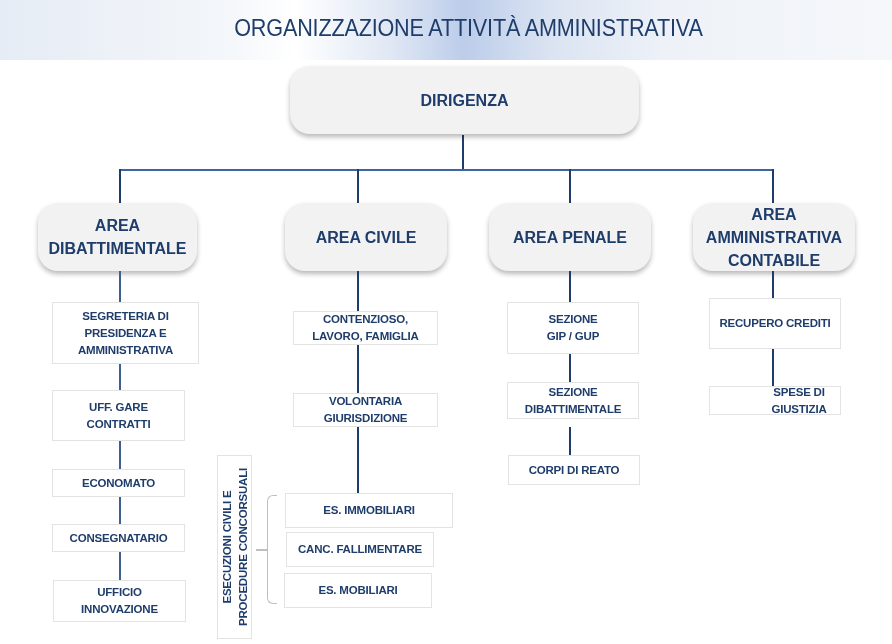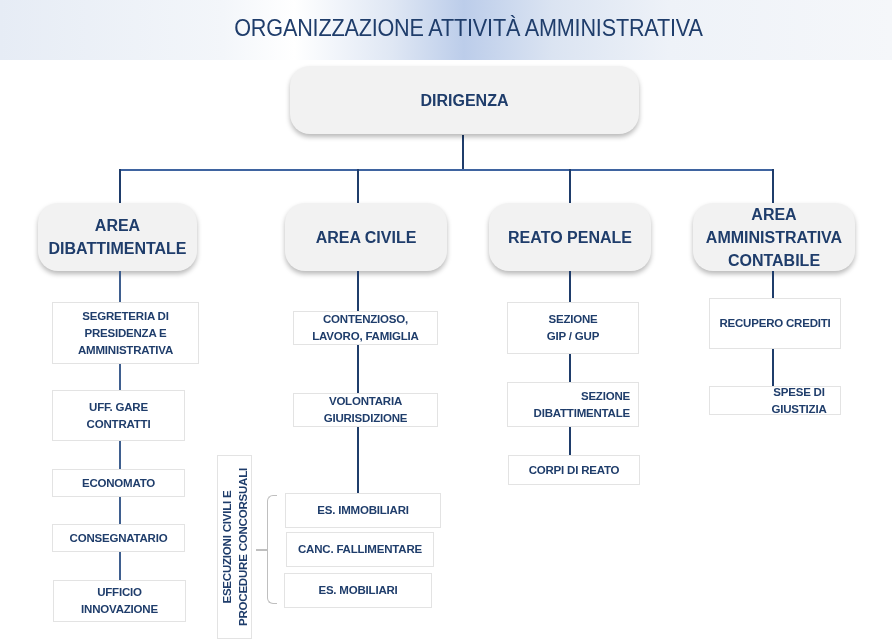--- a/index.html
+++ b/index.html
@@ -63,21 +63,21 @@
   <span>DIRIGENZA</span>
 </div>
 
 <div class="pill" style="left:38px; top:203px; width:159px; height:68px; padding:0 6px;">
   <span>AREA DIBATTIMENTALE</span>
 </div>
 <div class="pill" style="left:285px; top:203px; width:162px; height:68px;">
   <span>AREA CIVILE</span>
 </div>
 <div class="pill" style="left:489px; top:203px; width:162px; height:68px;">
-  <span>REATO PENALE</span>
+  <span>AREA PENALE</span>
 </div>
 <div class="pill" style="left:693px; top:203px; width:162px; height:68px; padding:0 8px;">
   <span>AREA AMMINISTRATIVA CONTABILE</span>
 </div>
 
 <div class="line" style="left:119px; top:271px; width:1.5px; height:32px; background:#3f5f8f;"></div>
 <div class="line" style="left:119px; top:364px; width:1.5px; height:27px; background:#3f5f8f;"></div>
 <div class="line" style="left:119px; top:441px; width:1.5px; height:29px; background:#3f5f8f;"></div>
 <div class="line" style="left:119px; top:497px; width:1.5px; height:28px; background:#3f5f8f;"></div>
 <div class="line" style="left:119px; top:552px; width:1.5px; height:28px; background:#3f5f8f;"></div>
@@ -110,38 +110,38 @@
 </div>
 
 <div class="vtext-box" style="left:217px; top:455px; width:35px; height:184px;">
   <div class="vtext" style="width:170px; white-space:normal;">
     <span>ESECUZIONI CIVILI E PROCEDURE CONCORSUALI</span>
   </div>
 </div>
 <div class="brace-tick" style="left:256px; top:549px; width:12px;"></div>
 <div class="brace" style="left:267px; top:495px; width:10px; height:109px;"></div>
 
-<div class="box" style="left:285px; top:493px; width:156px; height:35px;">
+<div class="box" style="left:285px; top:493px; width:168px; height:35px;">
   <span>ES. IMMOBILIARI</span>
 </div>
 <div class="box" style="left:286px; top:532px; width:148px; height:35px;">
   <span>CANC. FALLIMENTARE</span>
 </div>
 <div class="box" style="left:284px; top:573px; width:148px; height:35px;">
   <span>ES. MOBILIARI</span>
 </div>
 
 <div class="line" style="left:569px; top:271px; width:1.5px; height:32px;"></div>
 <div class="line" style="left:569px; top:354px; width:1.5px; height:29px;"></div>
 <div class="line" style="left:569px; top:427px; width:1.5px; height:29px;"></div>
 
 <div class="box" style="left:507px; top:302px; width:132px; height:52px;">
   <span style="padding:0 36px;">SEZIONE GIP / GUP</span>
 </div>
-<div class="box" style="left:507px; top:382px; width:132px; height:45px;text-align:right;">
+<div class="box" style="left:507px; top:382px; width:132px; height:37px;">
   <span style="padding:0 8px;">SEZIONE DIBATTIMENTALE</span>
 </div>
 <div class="box" style="left:508px; top:455px; width:132px; height:30px;">
   <span>CORPI DI REATO</span>
 </div>
 
 <div class="line" style="left:772px; top:271px; width:1.5px; height:28px;"></div>
 <div class="line" style="left:772px; top:349px; width:1.5px; height:38px;"></div>
 
 <div class="box" style="left:709px; top:298px; width:132px; height:51px;">

